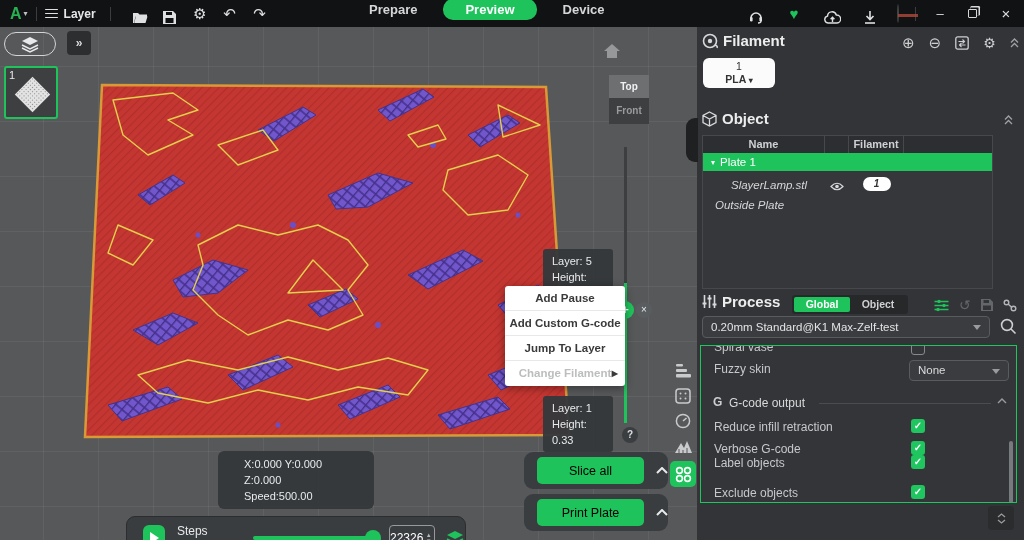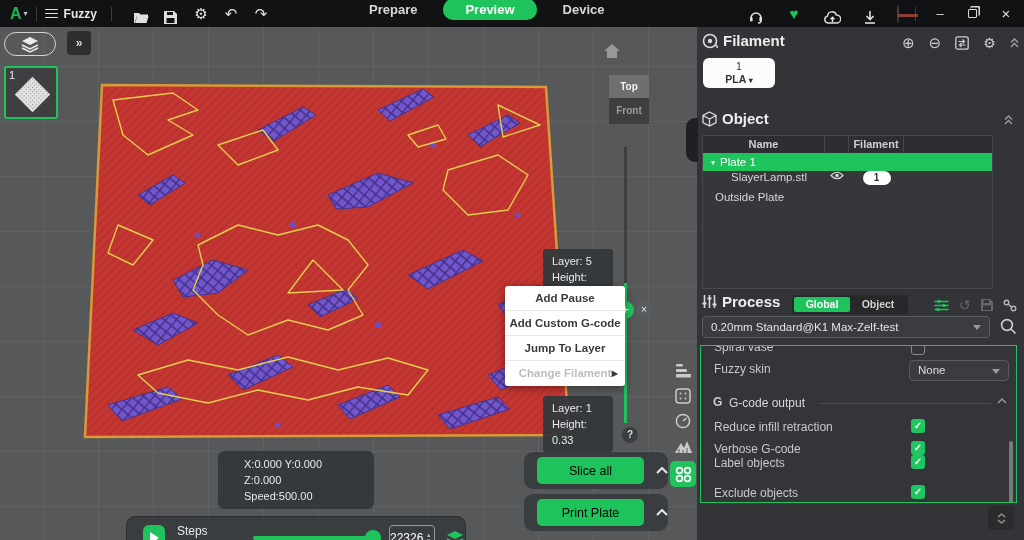--- a/index.html
+++ b/index.html
@@ -76,21 +76,21 @@
   .hdr-ico { color:#cdced0; font-size:14px; cursor:pointer; }
 
   .fil-card { position:absolute; left:6px; top:31px; width:72px; height:30px; background:#fbfbfb; border-radius:6px; text-align:center; color:#333; cursor:pointer; }
   .fil-card .n { font-size:10.5px; line-height:13px; padding-top:2px; }
   .fil-card .m { font-size:10.5px; font-weight:600; line-height:13px; }
 
   .obj-table { position:absolute; left:5px; top:108px; width:291px; height:154px; border:1px solid #46484c; background:#35373a; font-size:11.5px; }
   .obj-head { display:flex; height:17px; line-height:17px; background:#2c2e31; color:#cfd0d2; font-weight:600; font-size:11px; }
   .obj-head > div { border-right:1px solid #46484c; text-align:center; }
   .row-plate { display:flex; align-items:center; height:18px; background:#1fc35c; color:#fff; padding-left:8px; cursor:pointer; }
-  .row-obj { display:flex; align-items:flex-start; height:20px; color:#d6d7d8; cursor:pointer; }
+  .row-obj { display:flex; align-items:flex-end; height:20px; color:#d6d7d8; cursor:pointer;font-style:italic; }
 
   .toggle-wrap { position:absolute; left:95px; top:1px; width:116px; height:19px; background:#26282a; border-radius:3px; display:flex; align-items:center; padding:2px; }
   .tg { flex:1; text-align:center; font-size:10.5px; font-weight:bold; line-height:15px; border-radius:2px; color:#d0d1d3; cursor:pointer; }
   .tg.active { background:#1fc35c; color:#fff; }
 
   .preset-select { position:absolute; left:5px; top:0; width:288px; height:22px; border:1px solid #595c5f; border-radius:4px; background:#3a3c3f; color:#e3e4e5; font-size:11.5px; line-height:20px; padding:0 8px; cursor:pointer; }
   .dd-arrow { width:0; height:0; border-left:4px solid transparent; border-right:4px solid transparent; border-top:5px solid #9a9b9d; position:absolute; right:8px; top:8px; }
 
   .settings-box { position:absolute; left:3px; top:318px; width:317px; height:158px; border:1px solid #1fc55e; background:#333538; overflow:hidden; }
   .set-row { position:absolute; left:0; width:100%; height:20px; }
@@ -112,21 +112,21 @@
 
   <div class="topbar">
     <span class="logo-a">A</span>
     <span style="color:#bfc0c1;font-size:8px;margin-left:3px;">▾</span>
     <span class="vdiv"></span>
     <span class="hamb">
         <span></span>
         <span></span>
         <span></span>
       </span>
-    <span style="font-size:12px;font-weight:bold;margin-left:6px;cursor:pointer;">Fuzzy</span>
+    <span style="font-size:12px;font-weight:bold;margin-left:6px;cursor:pointer;">Layer</span>
     <span class="vdiv" style="margin:0 14px;"></span>
     <span class="tb-ico" style="width:30px;">
       <svg width="16" height="13" viewBox="0 0 16 13" style="margin:7px auto 0;">
           <path d="M1 2 h5 l1.5 1.5 H15 v2 H3.5 L2 12 H1 z M3.8 5.5 H15.5 L13.5 12 H2.3 z" fill="#dfe0e1"></path>
         </svg>
     </span>
     <span class="tb-ico" style="width:30px;">
       <svg width="13" height="13" viewBox="0 0 13 13" style="margin:7px auto 0;">
           <path d="M0 0 h10 l3 3 v10 H0 z M3 1 v3 h6 V1 z M2.5 7 h8 v5 h-8 z" fill="#dfe0e1" fill-rule="evenodd"></path>
         </svg>

